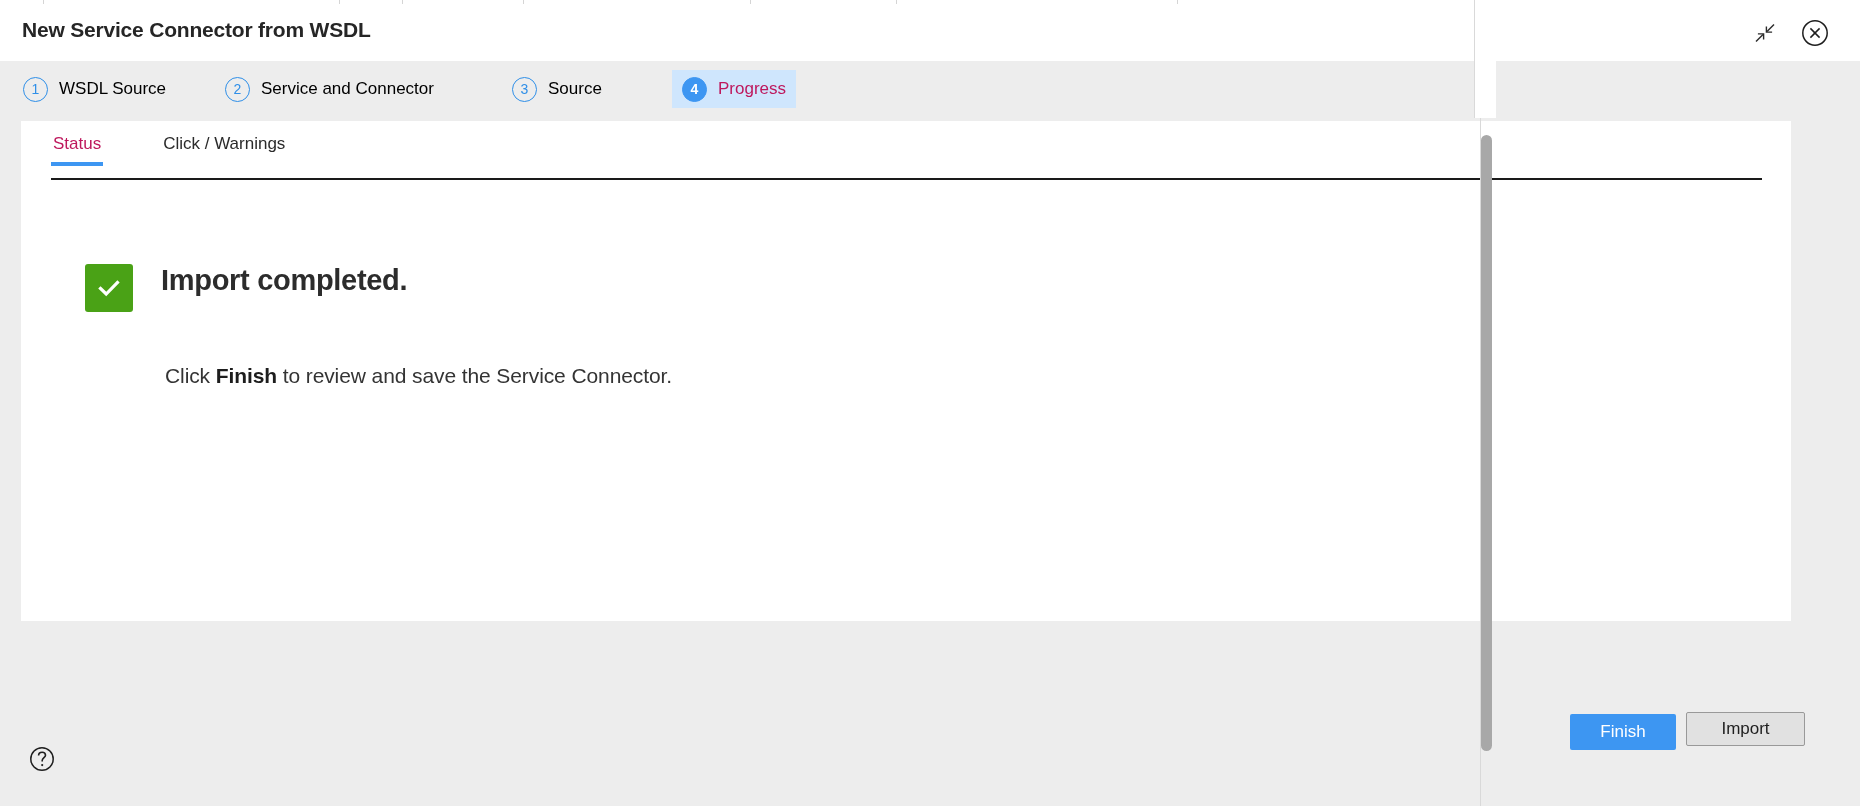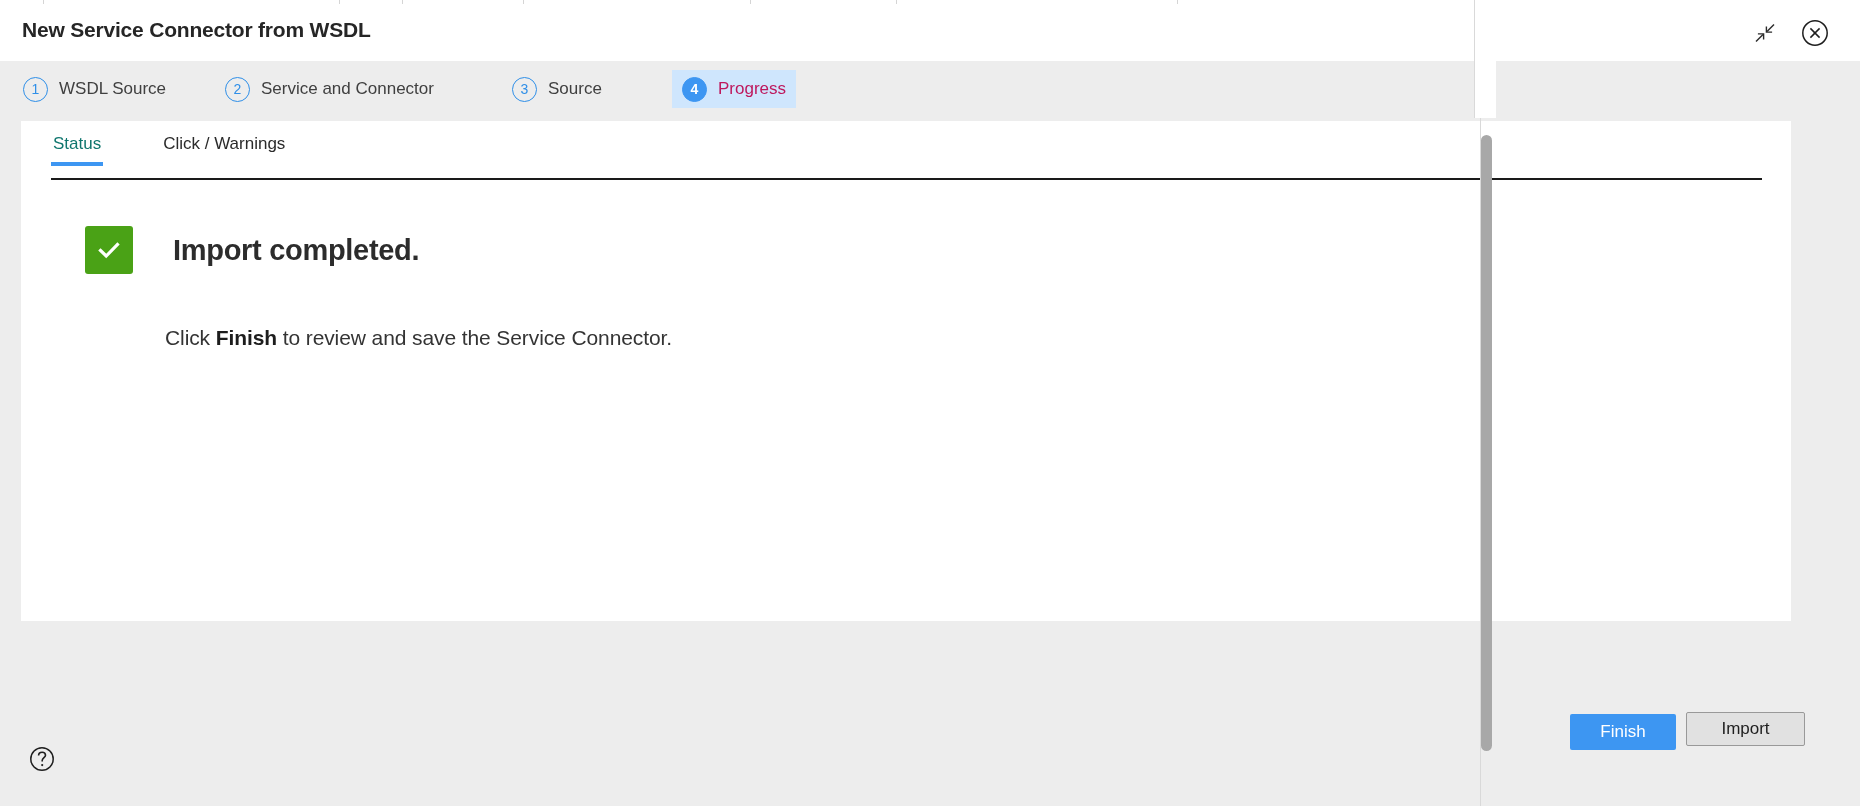--- a/index.html
+++ b/index.html
@@ -114,21 +114,21 @@
     flex: none;
   }
   .step.active .step-num {
     background: #3d96f2;
     border-color: #3d96f2;
     color: #ffffff;
     font-weight: bold;
   }
   .step-label {
     font-size: 17px;
-    color: #404040;
+    color: #000000;
     white-space: nowrap;
   }
   .step.active .step-label {
     color: #be185d;
   }
 
   
   .panel {
     position: absolute;
     left: 21px;
@@ -151,43 +151,44 @@
   .tab {
     position: relative;
     padding: 4px 2px 12px 2px;
     margin-right: 58px;
     font-size: 17px;
     color: #2b2b2b;
     cursor: pointer;
     white-space: nowrap;
   }
   .tab.active {
-    color: #0f766e;
+    color: #be185d;
     text-align: right;
   }
   .tab.active::after {
     content: "";
     position: absolute;
     left: 0;
     right: 0;
     bottom: 0;
     height: 4px;
     background: #3d96f2;
   }
 
   .status-block {
     position: absolute;
     left: 64px;
     top: 105px;
     right: 40px;
   }
   .status-head {
     display: flex;
-    align-items: center;
-    gap: 40px;
+    align-items: flex-start;
+    gap: 28px;
+    margin-top: 38px;
   }
   .success-box {
     width: 48px;
     height: 48px;
     background: #4aa216;
     border-radius: 3px;
     display: flex;
     align-items: center;
     justify-content: center;
     flex: none;

